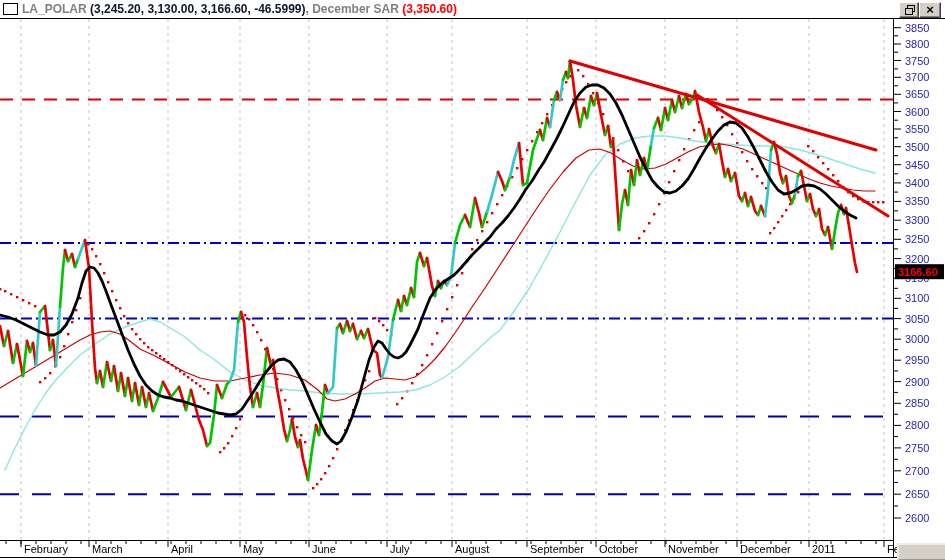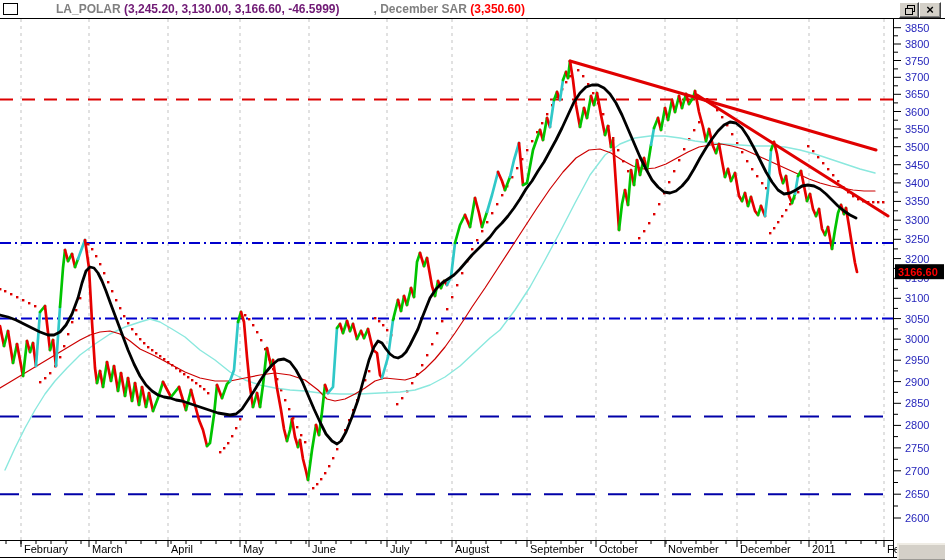--- a/index.html
+++ b/index.html
@@ -3,21 +3,21 @@
 <meta charset="utf-8">
 <style>
   html,body{margin:0;padding:0;background:#fff;}
   #win{position:relative;width:945px;height:560px;background:#fff;overflow:hidden;
        font-family:"Liberation Sans",sans-serif;}
   #titlebar{position:absolute;left:0;top:0;width:945px;height:18px;background:#fff;
        border-bottom:1px solid #000;white-space:nowrap;z-index:5;}
   #title-icon{position:absolute;left:3px;top:3px;width:13px;height:10px;background:#fff;
        border:1px solid #000;}
   #title-text{position:absolute;left:22px;top:2px;font-size:12px;font-weight:bold;}
-  .t-gray{color:#808080;margin-left:34px;} .t-black{color:#701a75;} .t-red{color:#f00;}
+  .t-gray{color:#808080;} .t-black{color:#0f172a;} .t-red{color:#f00;}
   .winbtn{position:absolute;top:2px;height:14px;background:#d4d0c8;border:1px solid #404040;
        border-top-color:#fff;border-left-color:#fff;box-shadow:inset -1px -1px 0 #808080;
        text-align:center;line-height:13px;font-size:12px;font-weight:bold;color:#000;z-index:6;cursor:default;}
   #btn-restore{right:26px;width:18px;}
   #btn-close{right:4px;width:20px;font-size:13px;}
   #restore-glyph{position:relative;display:inline-block;width:9px;height:9px;top:1px;}
   #restore-glyph .r1{position:absolute;left:2px;top:0;width:6px;height:5px;border:1px solid #000;background:#d4d0c8;}
   #restore-glyph .r2{position:absolute;left:0;top:3px;width:6px;height:5px;border:1px solid #000;background:#d4d0c8;}
   svg{position:absolute;left:0;top:0;}
   svg text{font-family:"Liberation Sans",sans-serif;font-size:11px;}

